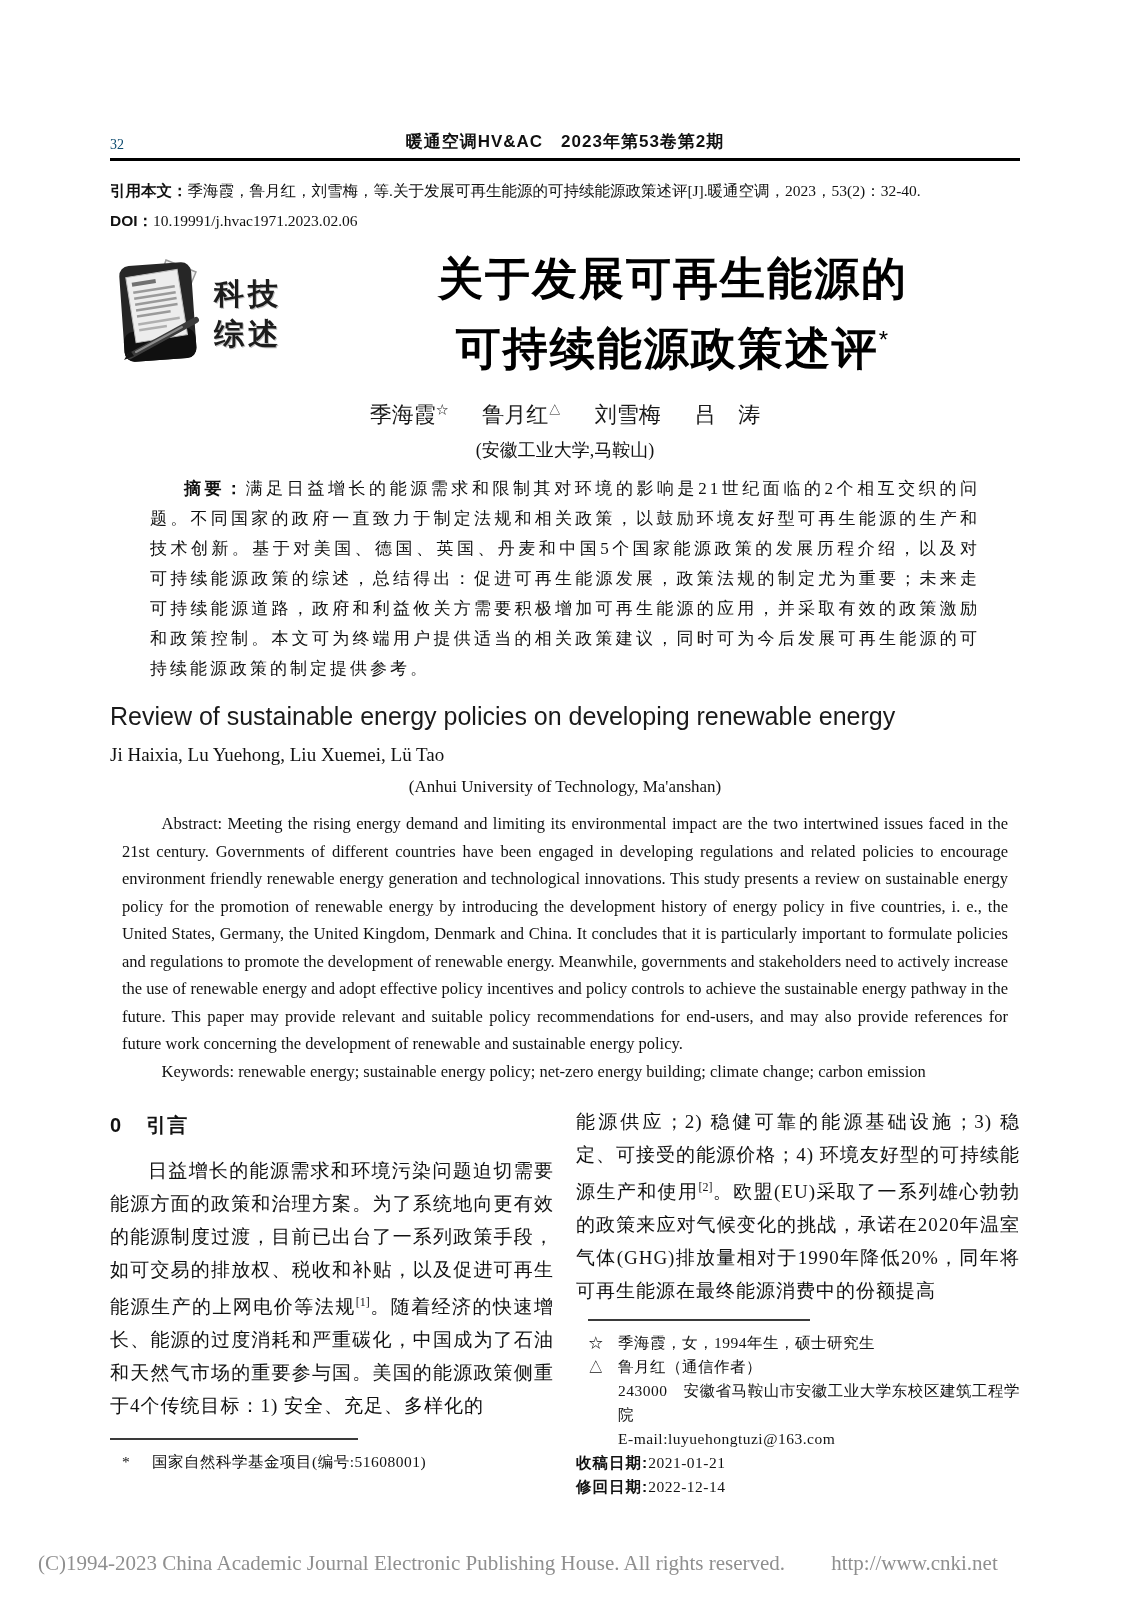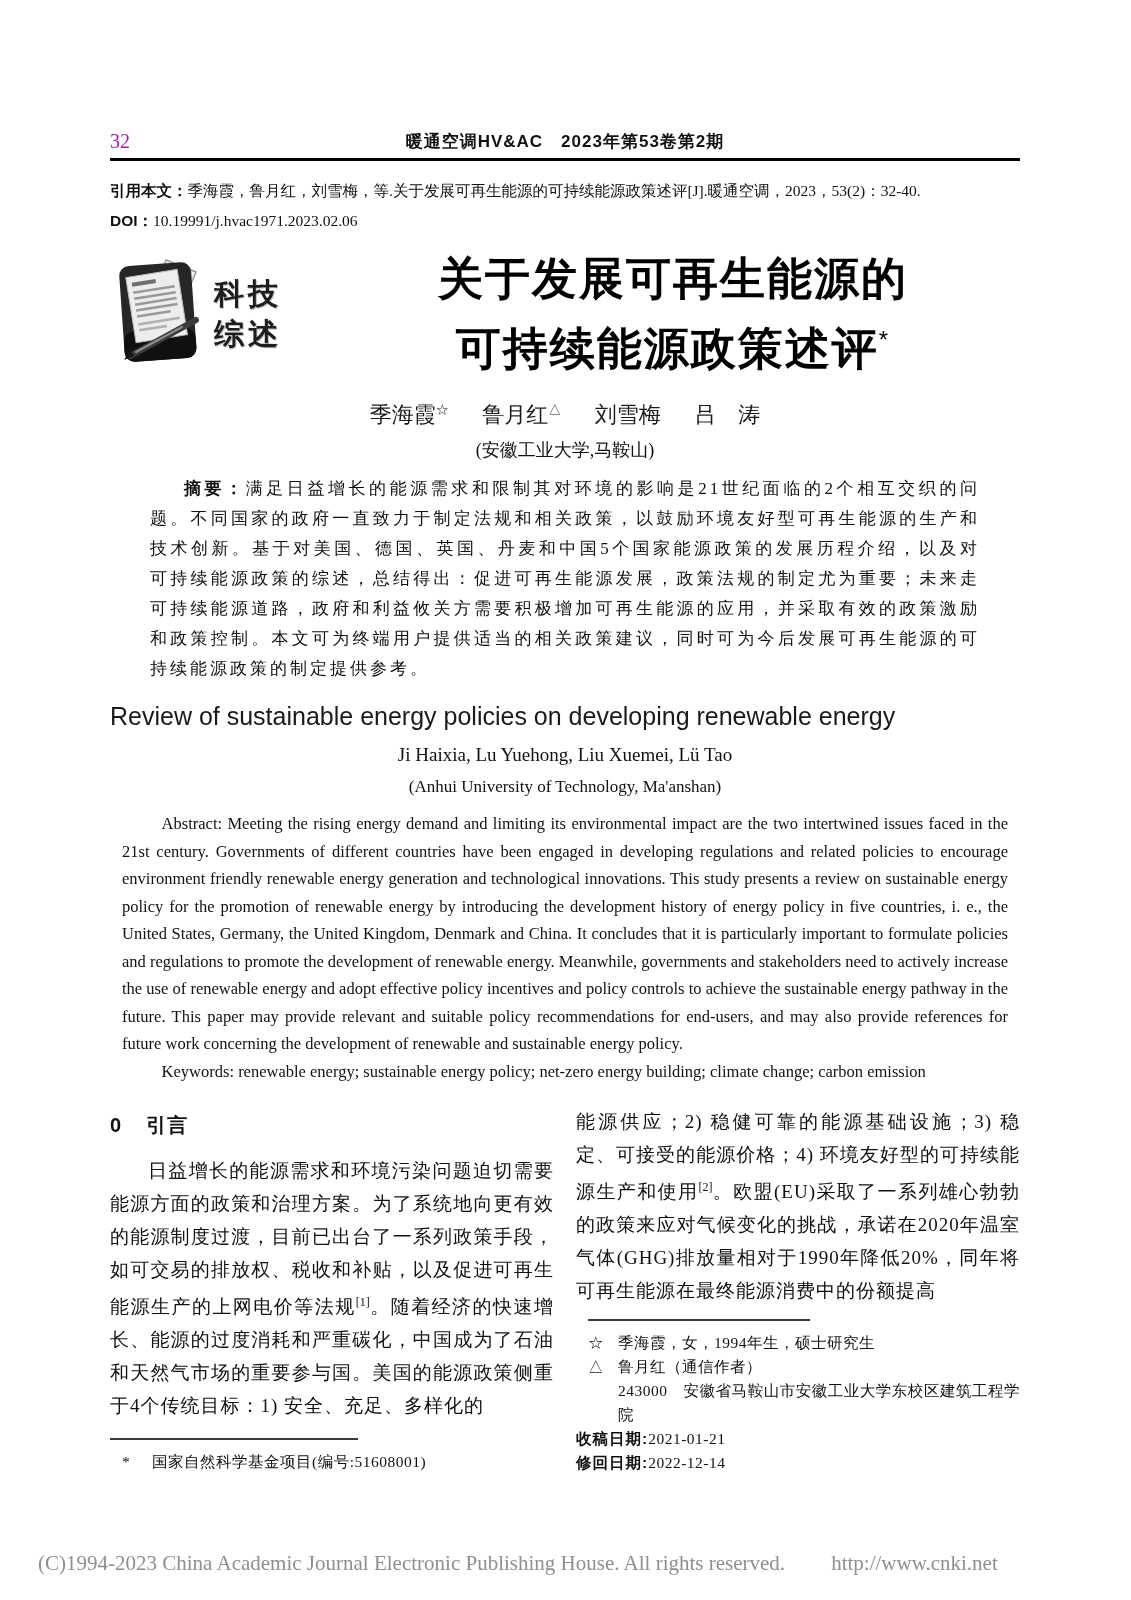--- a/index.html
+++ b/index.html
@@ -3,21 +3,21 @@
 <meta charset="utf-8">
 <style>
   html,body{margin:0;padding:0;}
   body{
     width:1131px;height:1600px;position:relative;background:#ffffff;
     font-family:"Liberation Serif",serif;color:#111;overflow:hidden;
   }
   .content{margin:0 111px 0 110px;}
   
   .hdr{display:flex;align-items:flex-end;padding-top:130px;}
-  .hdr .pnum{width:70px;font-size:20px;color:#a21caf;}
+  .hdr .pnum{width:70px;font-size:14px;color:#0c4a6e;}
   .hdr .jline{flex:1;text-align:center;font-family:"Liberation Sans",sans-serif;
     font-weight:700;font-size:17px;letter-spacing:1px;}
   .hdr .spacer{width:70px;}
   .hdr-rule{border-bottom:3px solid #000;margin-top:5px;}
   
   .cite{margin-top:15px;font-size:15.5px;line-height:30px;}
   .cite p{margin:0;}
   .lblb{font-family:"Liberation Sans",sans-serif;font-weight:700;}
   
   .title-row{display:flex;margin-top:12px;align-items:center;}
@@ -31,21 +31,21 @@
   .authors-cn{text-align:center;font-size:22px;margin-top:21px;color:#1a1a1a;}
   .authors-cn .au{margin:0 14px;}
   .authors-cn sup{font-size:13px;}
   .affil-cn{text-align:center;font-size:18px;margin-top:8px;}
   
   .abs-cn{margin:12px 40px 15px;font-size:17px;line-height:30px;text-align:justify;letter-spacing:3px;}
   .abs-cn p{margin:0;text-indent:2em;}
   
   .title-en{text-align:left;font-family:"Liberation Sans",sans-serif;font-weight:400;
     font-size:25px;margin:18px 0 0;color:#1a1a1a;}
-  .authors-en{text-align:center;font-size:19px;margin-top:13px;}
+  .authors-en{font-size:19px;margin-top:13px;}
   .affil-en{text-align:center;font-size:17px;margin-top:11px;}
   .abs-en{margin:13px 12px 0;font-size:16.5px;line-height:27.5px;text-align:justify;}
   .abs-en p{margin:0;text-indent:2.4em;}
   
   .cols{display:flex;gap:22px;margin-top:20px;}
   .col{flex:1;font-size:19px;line-height:33px;text-align:justify;letter-spacing:1px;}
   .sec-h{font-family:"Liberation Sans",sans-serif;font-size:20px;font-weight:700;margin:4px 0 12px;letter-spacing:1px;}
   .sec-h .sec-num{margin-right:24px;}
   .bp{margin:0;text-indent:2em;}
   .bp.cont{text-indent:0;}
@@ -157,20 +157,24 @@
             <span>季海霞，女，1994年生，硕士研究生</span>
           </div>
         <div class="fn-item">
             <span class="fn-marker">△</span>
             <span>鲁月红（通信作者）</span>
           </div>
         <div class="fn-item">
             <span class="fn-marker"></span>
             <span>243000　安徽省马鞍山市安徽工业大学东校区建筑工程学院</span>
           </div>
+        <div class="fn-item">
+            <span class="fn-marker"></span>
+            <span>E-mail:luyuehongtuzi@163.com</span>
+          </div>
         <div class="fn-item fn-date">
             <span class="lblb">收稿日期:</span>
             <span>2021-01-21</span>
           </div>
         <div class="fn-item fn-date">
             <span class="lblb">修回日期:</span>
             <span>2022-12-14</span>
           </div>
       </div>
     </div>

